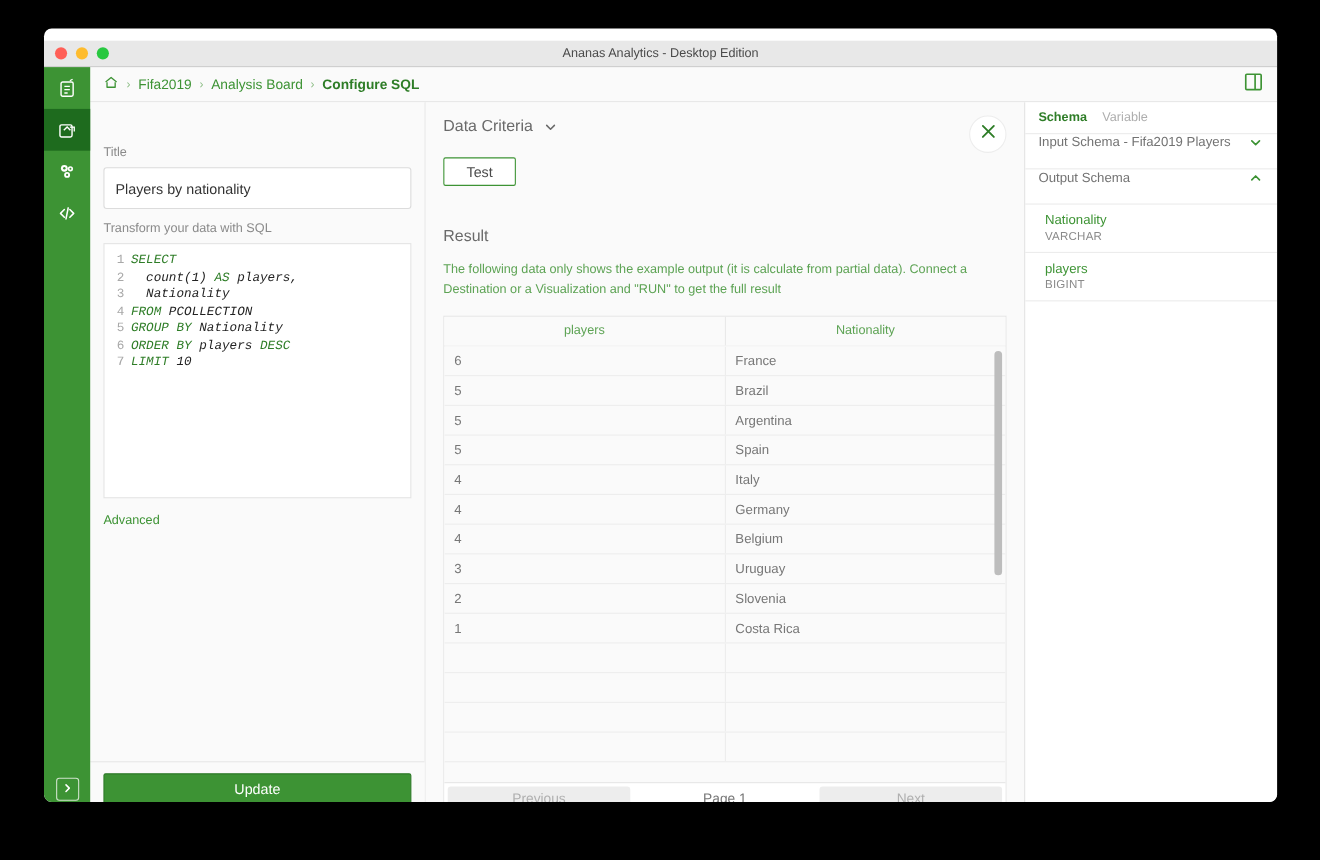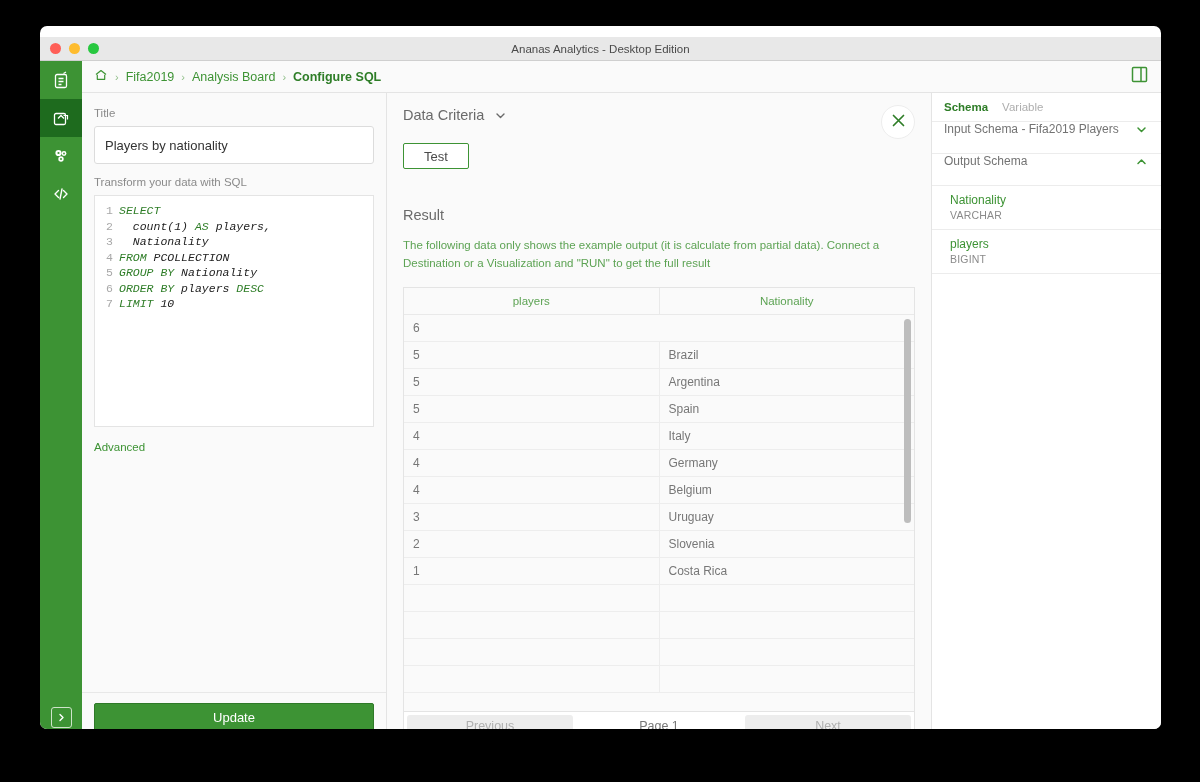--- a/index.html
+++ b/index.html
@@ -78,21 +78,21 @@
 
   
   .pane-sql {
     width: 305px; flex-shrink: 0;
     border-right: 1px solid #e4e4e4;
     background: #fafafa;
     display: flex; flex-direction: column;
     min-height: 0;
   }
   .sql-scroll { flex: 1; padding: 14px 12px 0 12px; overflow: hidden; }
-  .field-label { font-size: 11.5px; color: #8a8a8a; margin-bottom: 7px; }
+  .field-label { font-size: 11.5px; color: #8a8a8a; margin-bottom: 7px; margin-top: 26px; }
   .title-input {
     width: 100%; height: 32px;
     border: 1px solid #dcdcdc; border-radius: 3px;
     background: #ffffff; padding: 18px 10px;
     font-size: 13px; color: #333; font-family: inherit;
     outline: none;
   }
   .sub-label { font-size: 11.5px; color: #8a8a8a; margin: 12px 0 7px; }
   .editor {
     background: #ffffff; border: 1px solid #e4e4e4;
@@ -351,20 +351,21 @@
           <div class="notice">The following data only shows the example output (it is calculate from partial data). Connect a Destination or a Visualization and "RUN" to get the full result</div>
 
           <div class="table-wrap">
             <div class="thead">
               <div class="th">players</div>
               <div class="th">Nationality</div>
             </div>
             <div class="tbody">
               <div class="tr">
                   <div class="td">6</div>
+                  <div class="td">France</div>
                 </div>
                 <div class="tr">
                   <div class="td">5</div>
                   <div class="td">Brazil</div>
                 </div>
                 <div class="tr">
                   <div class="td">5</div>
                   <div class="td">Argentina</div>
                 </div>
                 <div class="tr">

